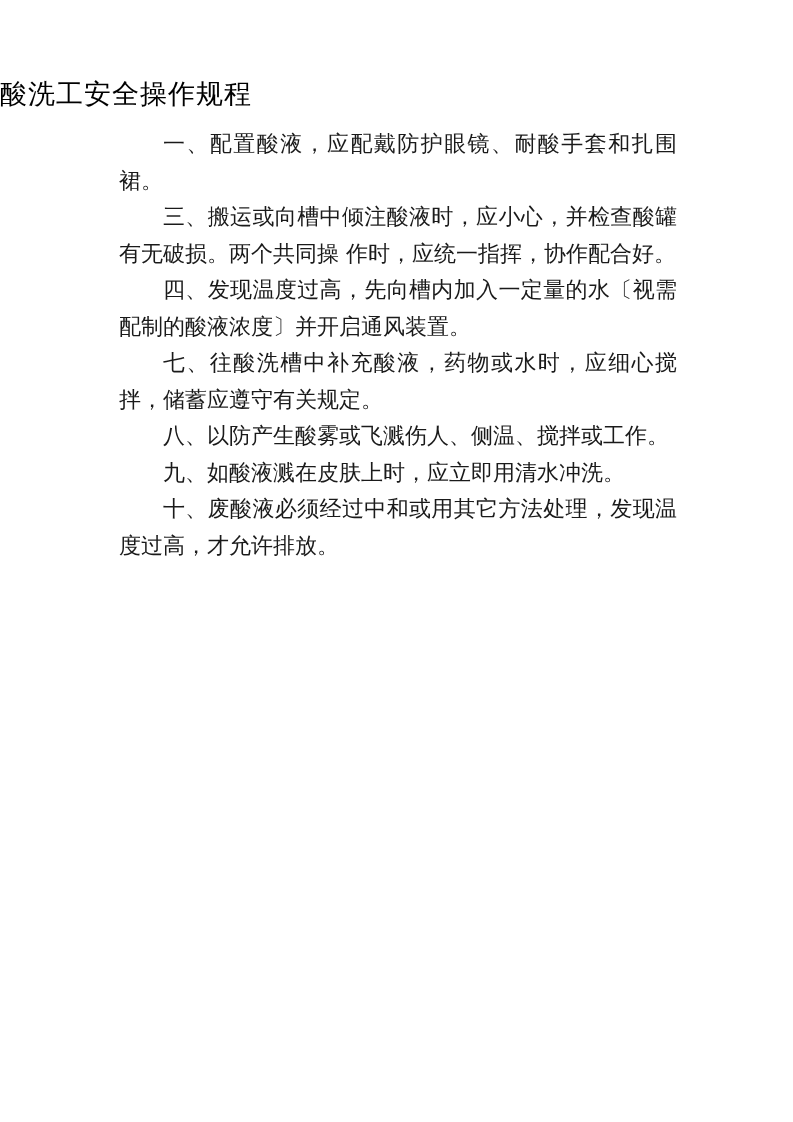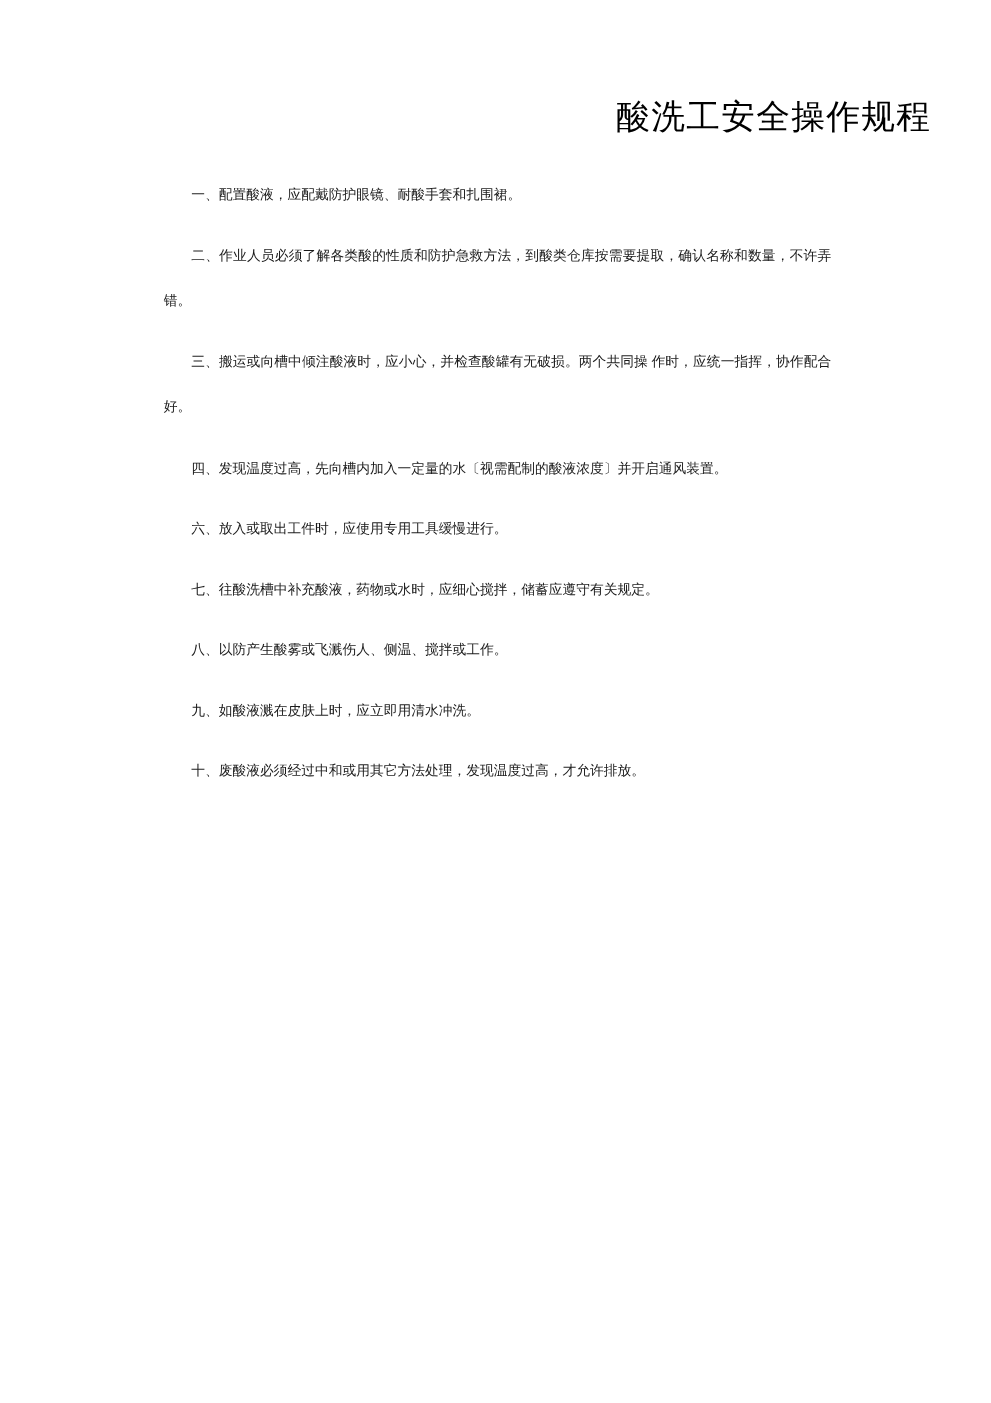--- a/index.html
+++ b/index.html
@@ -21,55 +21,52 @@
       top: 0;
       width: 793px;
       height: 1122px;
       background: #ffffff;
     }
     .title {
       position: absolute;
       top: 74px;
       left: 0;
       width: 745px;
-      text-align: right;
+      text-align: left;
       font-family: "DejaVu Sans", "Liberation Sans", sans-serif;
       font-size: 27px;
       line-height: 40px;
       letter-spacing: 1px;
       color: #000;
       margin: 0;
       font-weight: normal;
     }
     .body-text {
       position: absolute;
       top: 126px;
       left: 119px;
       width: 558px;
     }
     .para {
-      font-size: 11px;
+      font-size: 22px;
       line-height: 36.5px;
       text-indent: 2em;
-      margin: 12px;
+      margin: 0;
       text-align: justify;
       word-break: break-all;
       color: #1a1a1a;
-      font-family: Liberation Serif, serif;
     }
   </style>
 </head>
 <body>
 
 <div class="page">
   <h1 class="title">酸洗工安全操作规程</h1>
   <div class="body-text">
     <p class="para">一、配置酸液，应配戴防护眼镜、耐酸手套和扎围裙。</p>
-    <p class="para">二、作业人员必须了解各类酸的性质和防护急救方法，到酸类仓库按需要提取，确认名称和数量，不许弄错。</p>
     <p class="para">三、搬运或向槽中倾注酸液时，应小心，并检查酸罐有无破损。两个共同操 作时，应统一指挥，协作配合好。</p>
     <p class="para">四、发现温度过高，先向槽内加入一定量的水〔视需配制的酸液浓度〕并开启通风装置。</p>
-    <p class="para">六、放入或取出工件时，应使用专用工具缓慢进行。</p>
     <p class="para">七、往酸洗槽中补充酸液，药物或水时，应细心搅拌，储蓄应遵守有关规定。</p>
     <p class="para">八、以防产生酸雾或飞溅伤人、侧温、搅拌或工作。</p>
     <p class="para">九、如酸液溅在皮肤上时，应立即用清水冲洗。</p>
     <p class="para">十、废酸液必须经过中和或用其它方法处理，发现温度过高，才允许排放。</p>
   </div>
 </div>
 
 </body></html>

